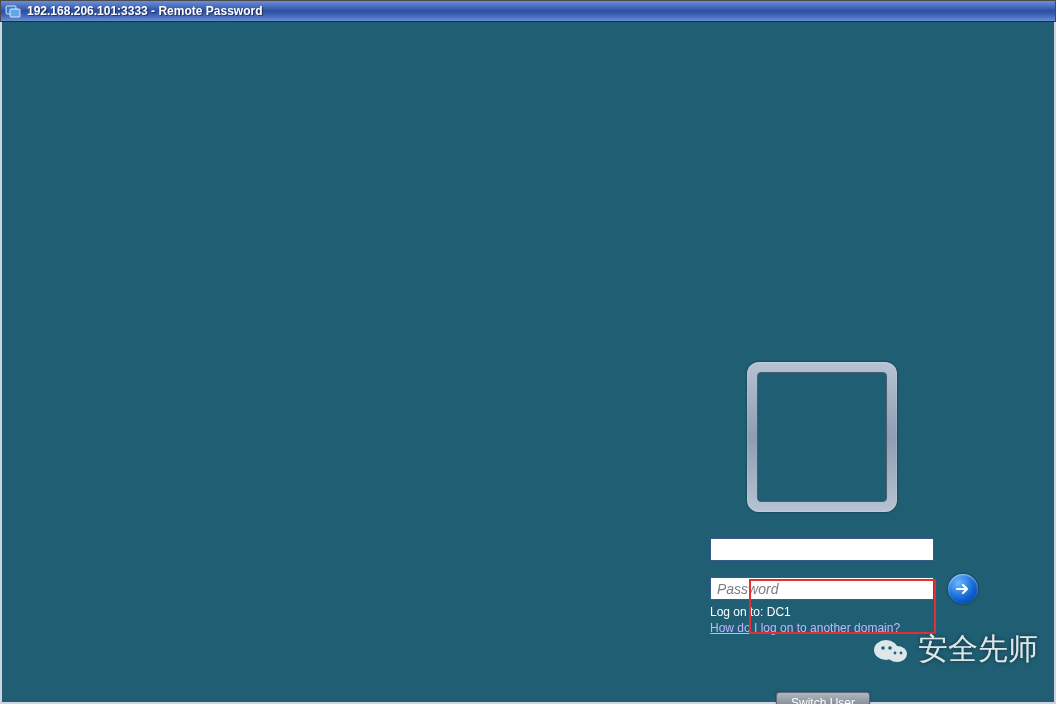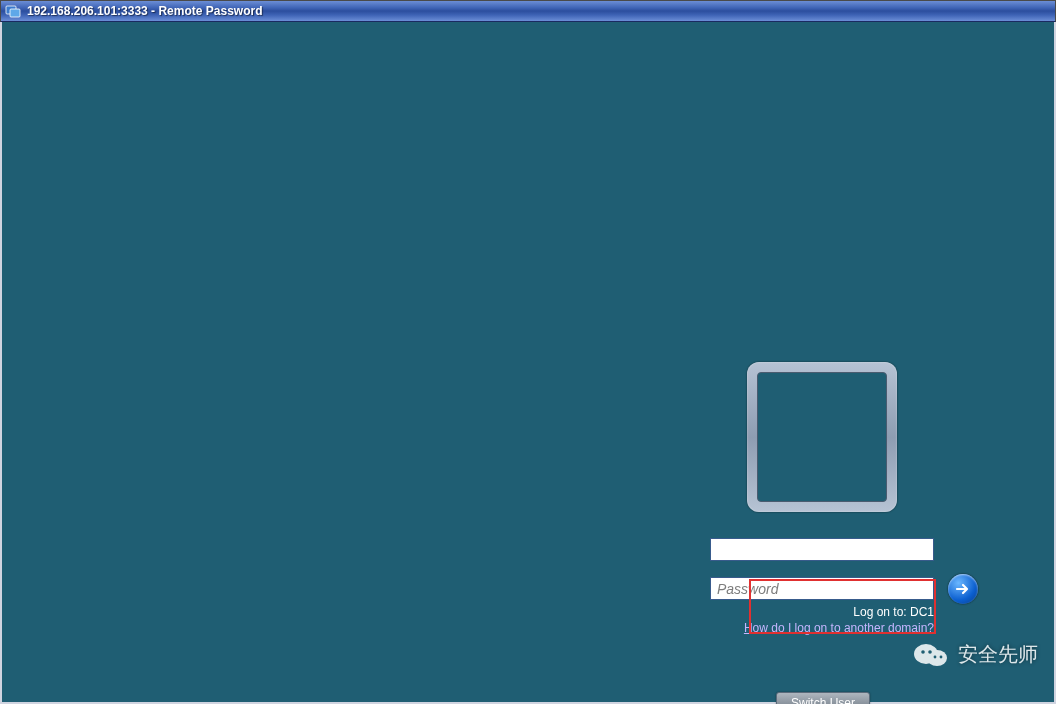--- a/index.html
+++ b/index.html
@@ -124,21 +124,21 @@
     justify-content: center;
     cursor: pointer;
   }
   .submit-icon svg { display:block; }
 
   .domain-info {
     position: absolute;
     left: 708px;
     top: 582px;
     width: 224px;
-    text-align: right;
+    text-align: left;
     color: #ffffff;
     font-size: 12px;
     line-height: 16px;
   }
   .domain-link {
     color: #c4b5fd;
     text-decoration: underline;
     cursor: pointer;
   }
 
@@ -174,21 +174,21 @@
   
   .watermark {
     position: absolute;
     right: 16px;
     bottom: 32px;
     display: flex;
     align-items: center;
     gap: 6px;
     color: #ffffff;
     opacity: 0.85;
-    font-size: 20px;
+    font-size: 30px;
     font-weight: 500;
     text-shadow: 0 0 4px rgba(0,0,0,0.6);
     pointer-events: none;
     font-family: "Microsoft YaHei", "SimHei", sans-serif;
   }
   .watermark svg { display:block; }
 
   
   .text-input.focused {
     color:#000;

